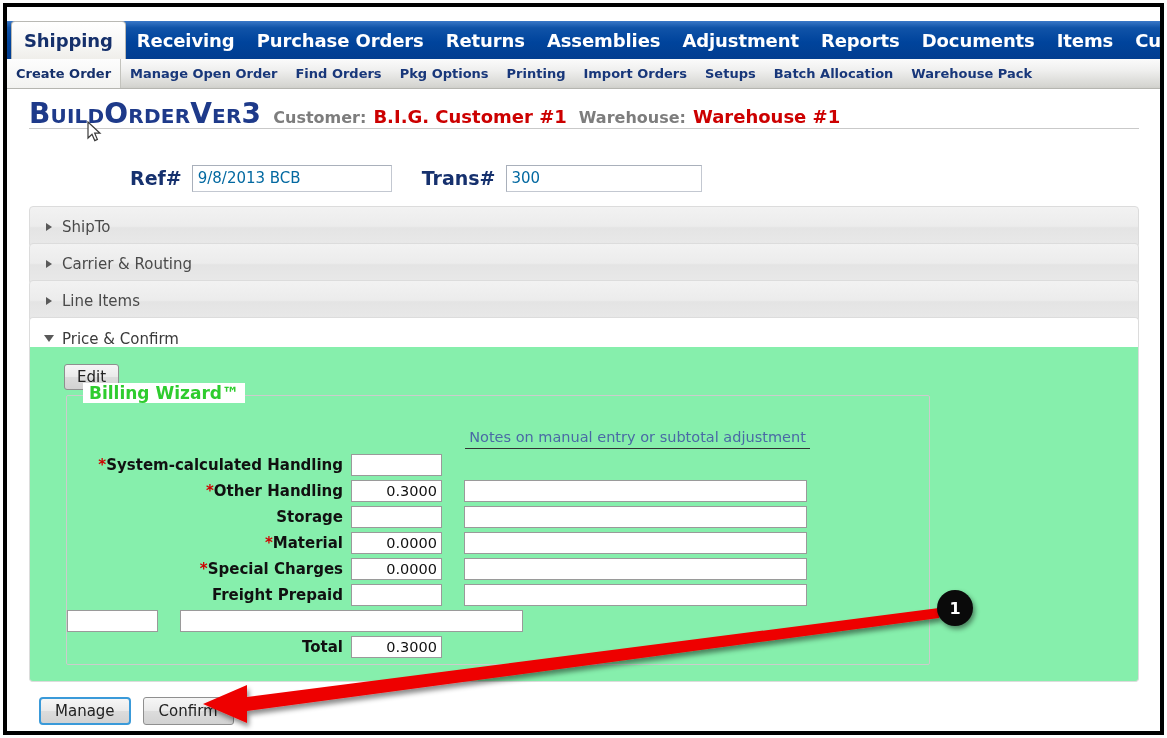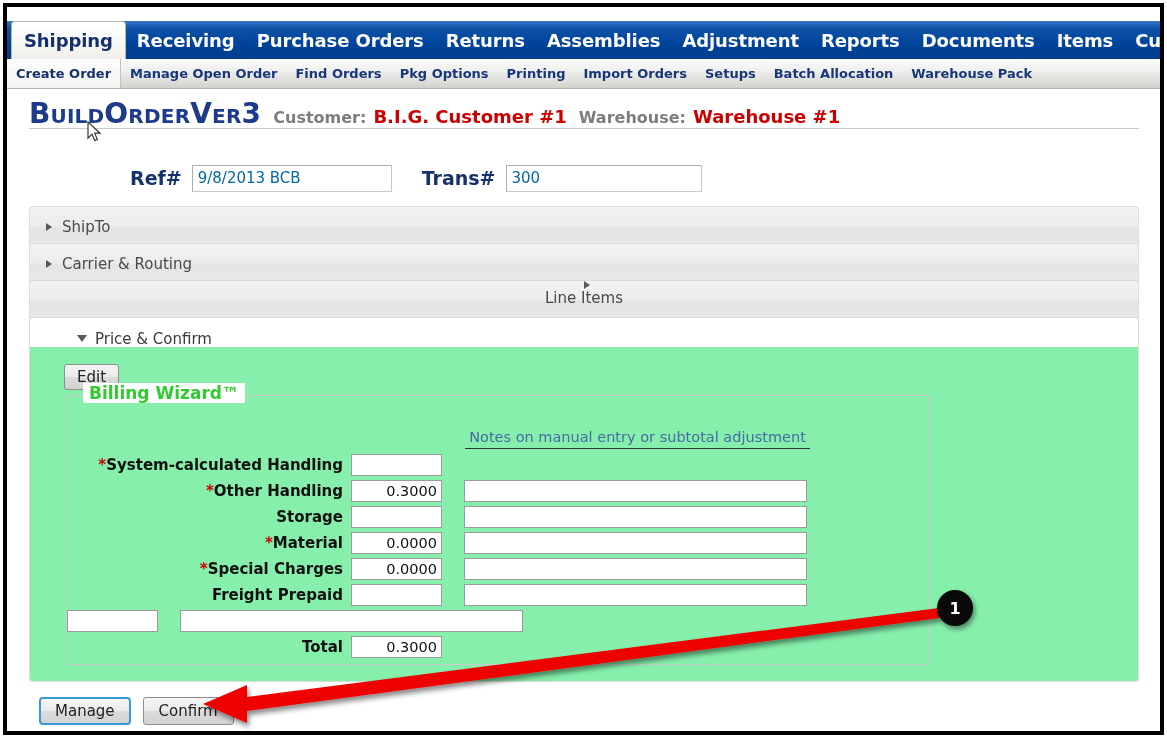--- a/index.html
+++ b/index.html
@@ -164,21 +164,20 @@
     border-radius: 4px;
     display: flex;
     align-items: center;
     cursor: pointer;
   }
   .acc-header.open {
     border-radius: 4px 4px 0 0;
     border-bottom: none;
     background: #ffffff;
     border-color: #dcdcdc;
-    padding-left: 33px;
   }
   .acc-arrow {
     width: 0; height: 0;
     margin-left: 16px; margin-right: 10px;
     border-left: 6px solid #595959;
     border-top: 4.5px solid transparent;
     border-bottom: 4.5px solid transparent;
   }
   .acc-header.open .acc-arrow {
     border-left: 5.5px solid transparent;
@@ -389,21 +388,21 @@
 
     <div id="accordion-root">
         <div class="acc-header" style="top: 199px;">
           <span class="acc-arrow"></span>
           <span class="acc-title">ShipTo</span>
         </div>
         <div class="acc-header" style="top: 236px;">
           <span class="acc-arrow"></span>
           <span class="acc-title">Carrier &amp; Routing</span>
         </div>
-        <div class="acc-header" style="top: 273px; flex-direction: column;">
+        <div class="acc-header" style="top: 273px;">
           <span class="acc-arrow"></span>
           <span class="acc-title">Line Items</span>
         </div>
         <div class="acc-header open" style="top: 310px;">
           <span class="acc-arrow"></span>
           <span class="acc-title">Price &amp; Confirm</span>
         </div>
       </div>
 
     <div id="acc-body">

